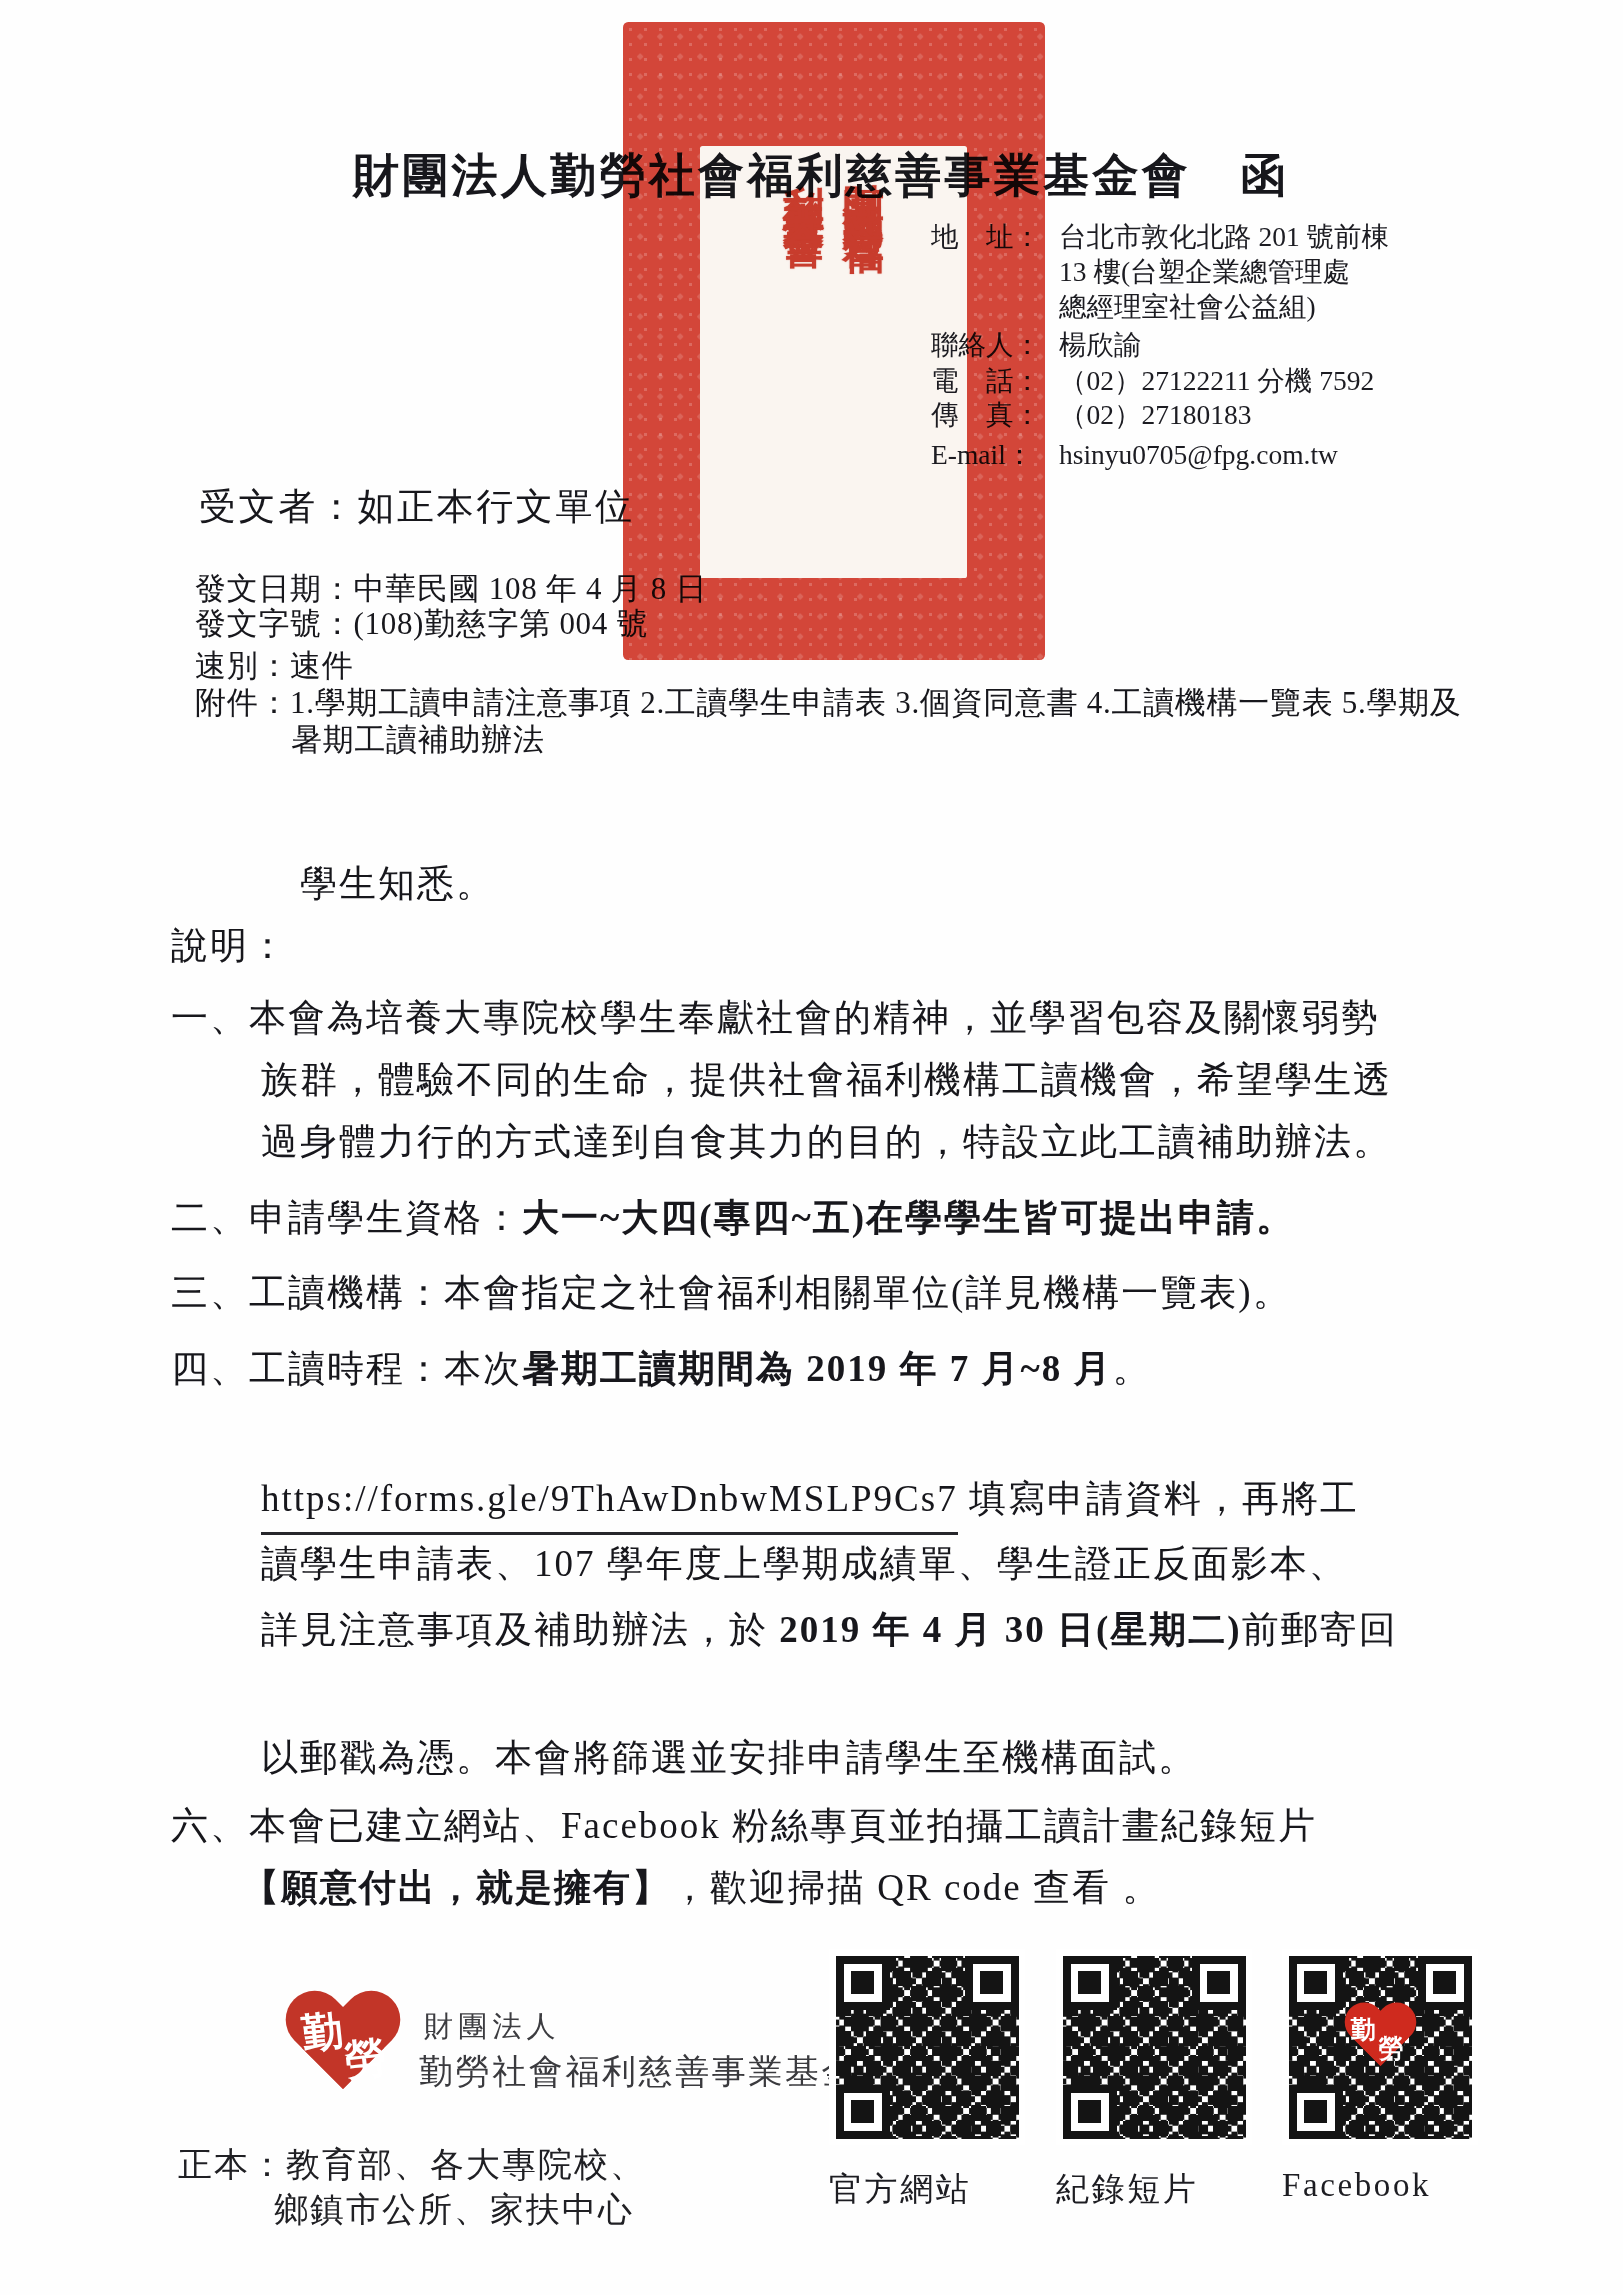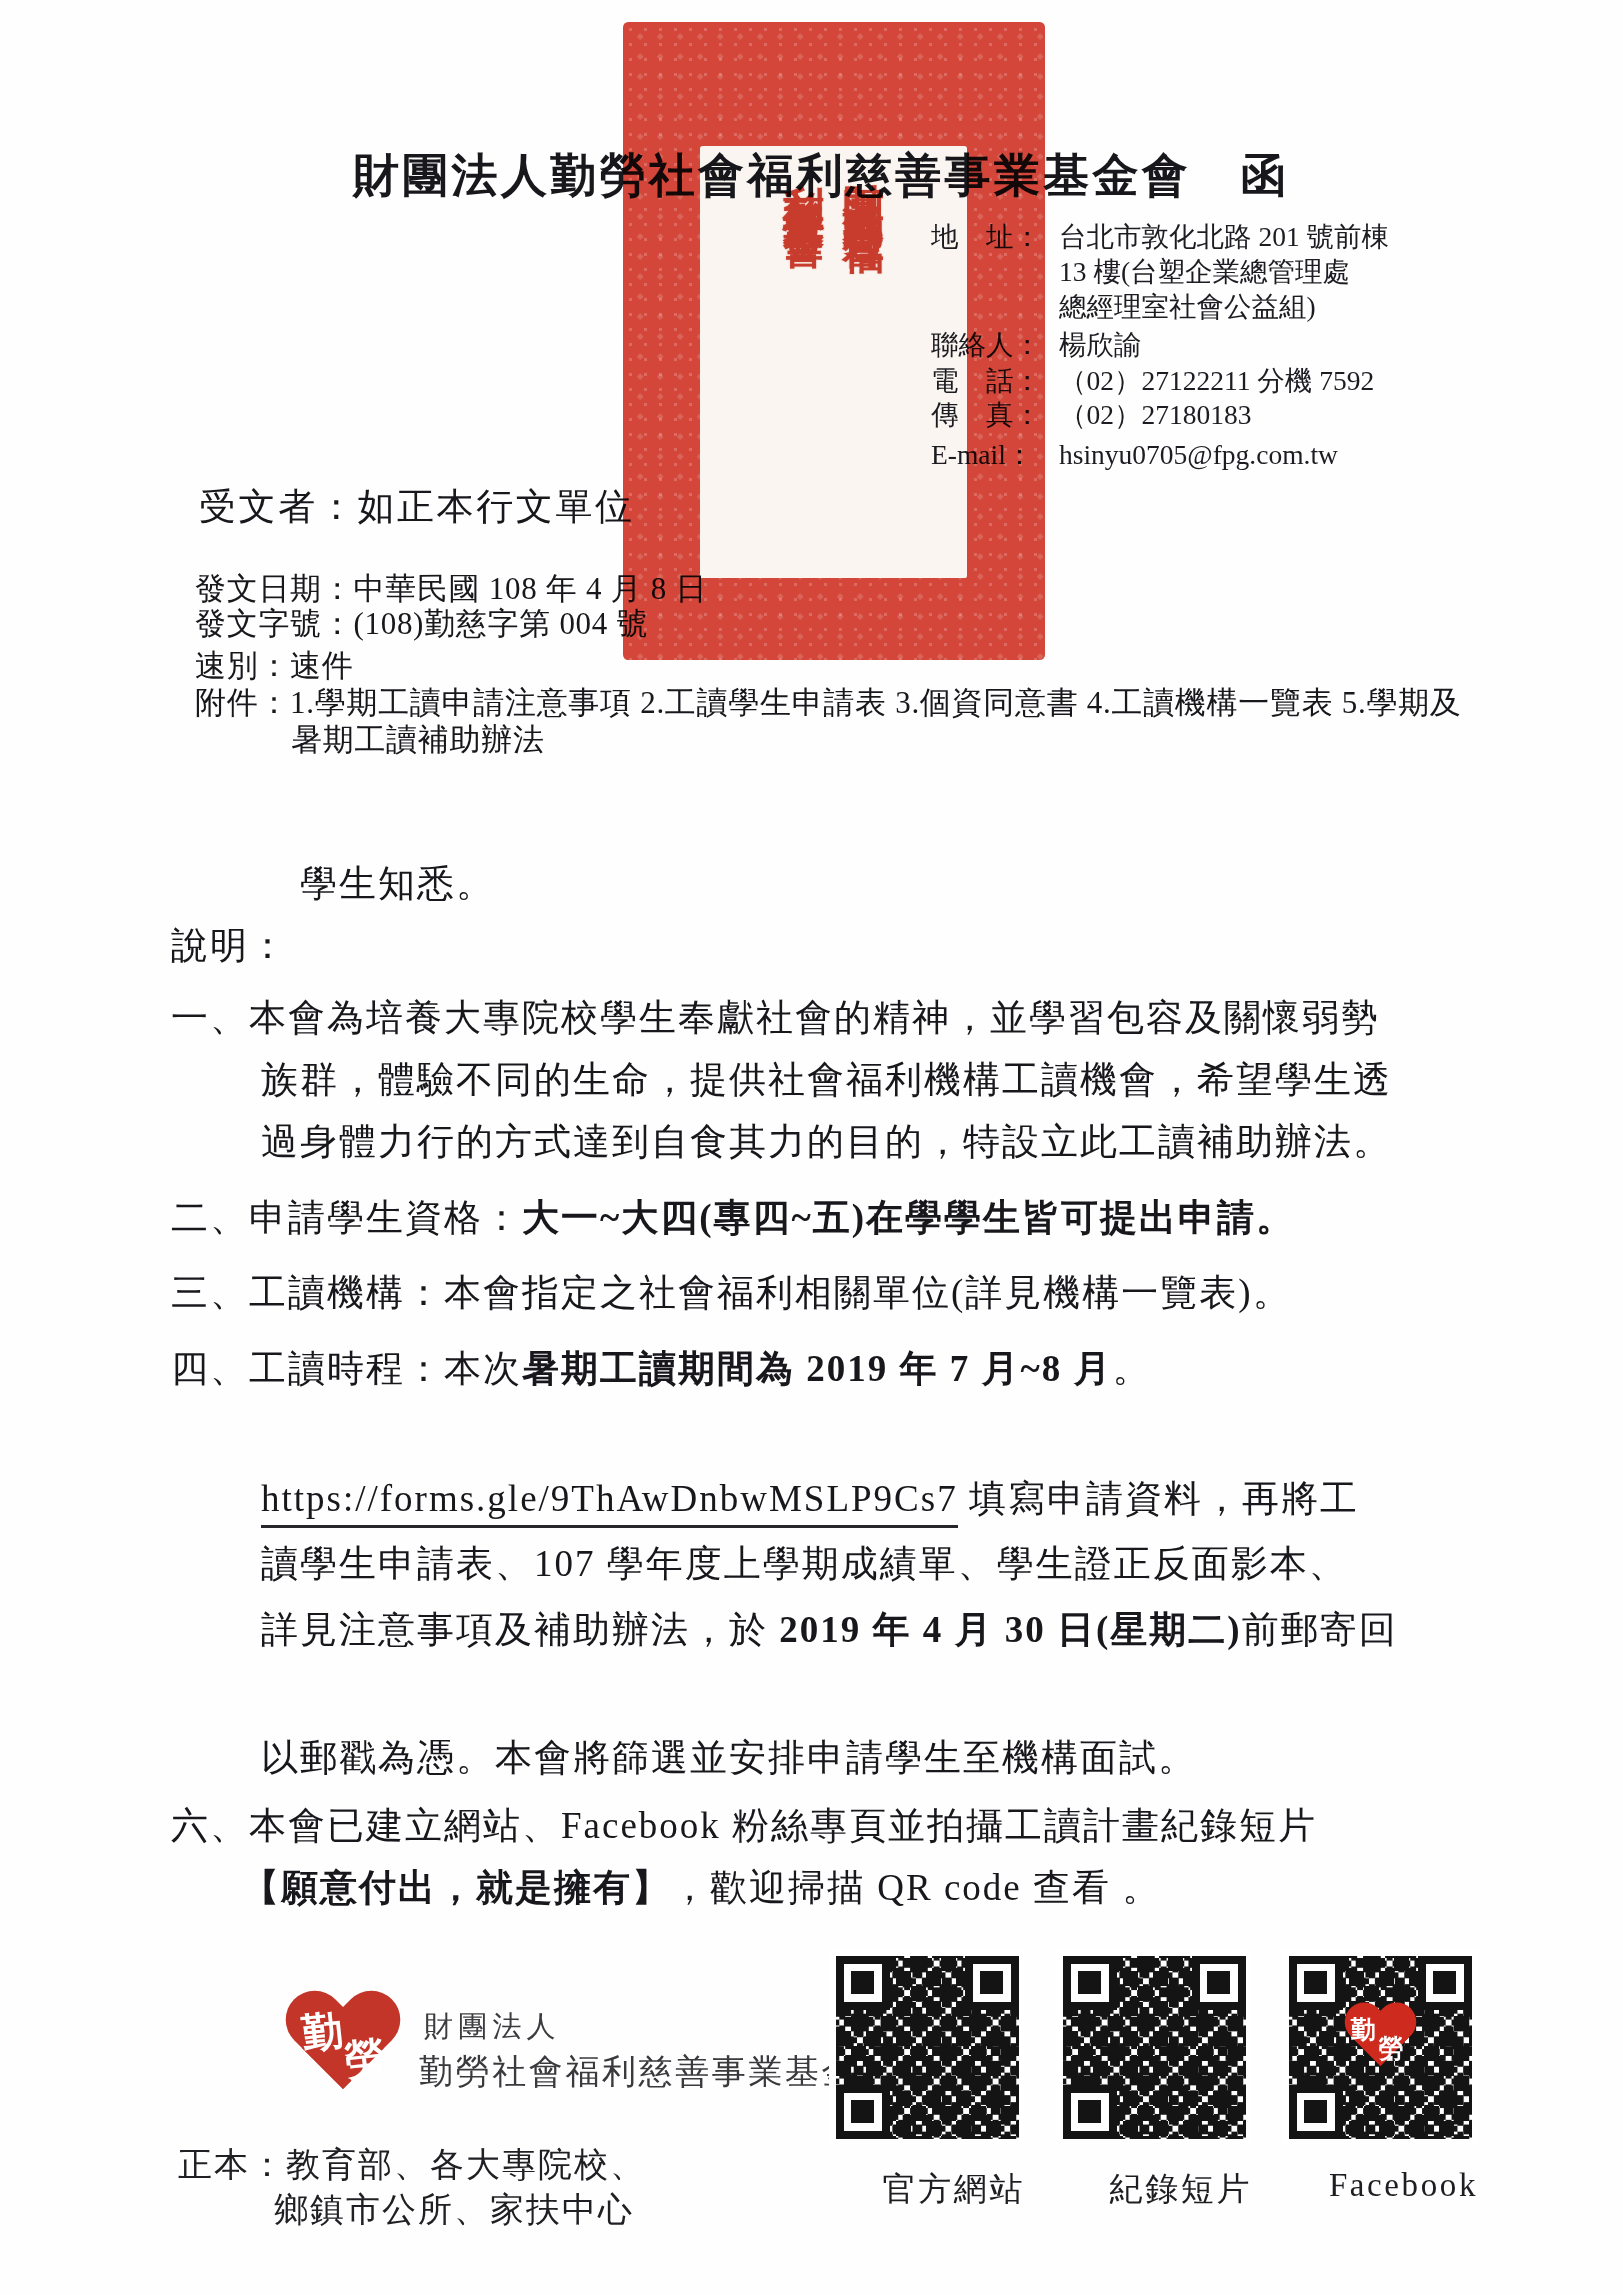--- a/index.html
+++ b/index.html
@@ -57,21 +57,21 @@
   .mrow{position:absolute;white-space:nowrap;color:#17171c;margin-left:28px;}
   .recipient{font-size:37px;letter-spacing:2.6px;}
   .m48{font-size:31px;letter-spacing:0.7px;}
 
   
   .bl{
     position:absolute;font-size:37px;letter-spacing:2px;
     white-space:nowrap;color:#17171c;line-height:1.15;
   }
   .bl .b{font-weight:bold;}
-  .bl .u{border-bottom:3.3px solid #26262b;padding-bottom:6px;}
+  .bl .u{border-bottom:3.3px solid #26262b;padding-bottom:13px;}
 
   
   .heart{position:absolute;pointer-events:none;}
   .heart:before,.heart:after{
     content:"";position:absolute;top:0;background:#c23528;
   }
   .heart-lg{left:285px;top:1991px;width:115px;height:131px;}
   .heart-lg:before,.heart-lg:after{width:58px;height:98px;border-radius:29px 29px 0 0;}
   .heart-lg:before{left:58px;transform:rotate(-45deg);transform-origin:0 100%;}
   .heart-lg:after{left:0;transform:rotate(45deg);transform-origin:100% 100%;}
@@ -102,21 +102,21 @@
   }
   .f{
     position:absolute;width:54px;height:54px;box-sizing:border-box;
     border:8.5px solid #141414;background:#fff;z-index:3;
   }
   .f:after{content:"";position:absolute;inset:7.9px;background:#141414;}
   .f-tl{left:6.5px;top:6.5px;}
   .f-tr{right:6.5px;top:6.5px;}
   .f-bl{left:6.5px;bottom:6.5px;}
   .qr-label{
-    position:absolute;width:196px;text-align:right;top:2167px;
+    position:absolute;width:196px;text-align:left;top:2167px;
     font-size:33px;letter-spacing:2.6px;color:#1d1d22;
   }
   .qr-heart{
     left:50%;top:50%;width:77px;height:77px;
     transform:translate(-50%,-56%);z-index:4;
   }
   .qr-heart:before,.qr-heart:after{width:39px;height:62px;border-radius:19.6px 19.6px 0 0;background:#cf2a1e;}
   .qr-heart:before{left:39px;transform:rotate(-45deg);transform-origin:0 100%;}
   .qr-heart:after{left:0;transform:rotate(45deg);transform-origin:100% 100%;}
   .qh1{left:9.2px;top:9.2px;font-size:25px;}

